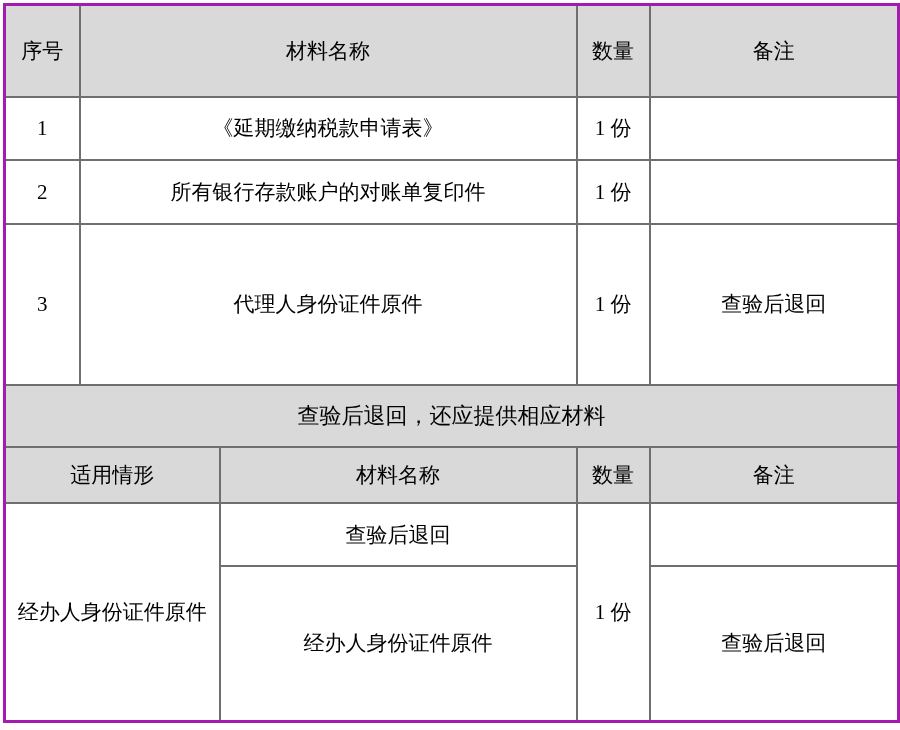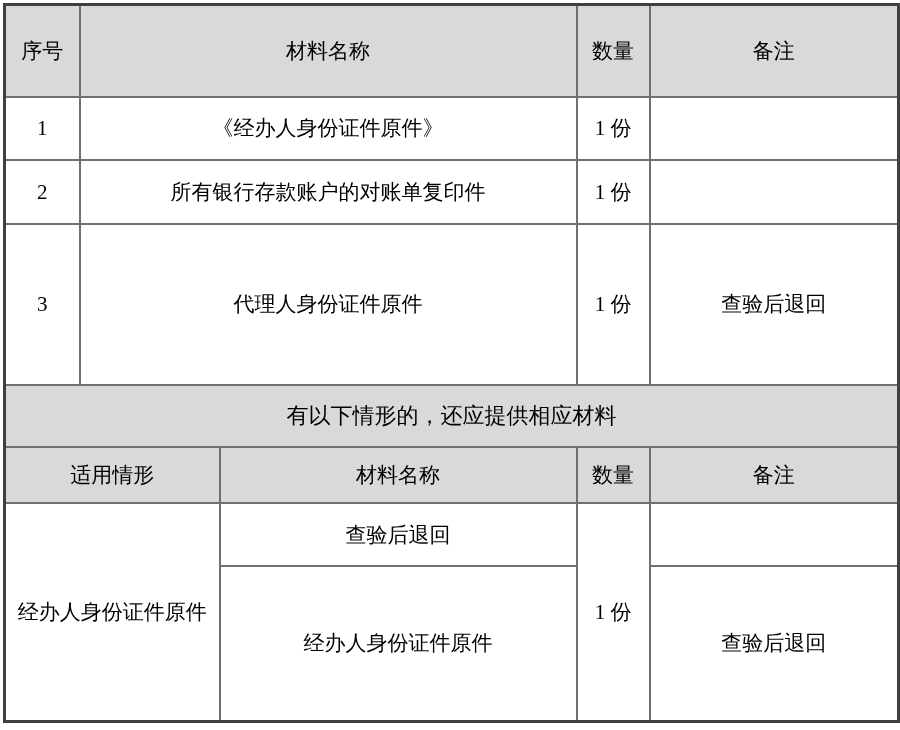--- a/index.html
+++ b/index.html
@@ -13,21 +13,21 @@
     position: relative;
     width: 900px; height: 730px;
     background: #ffffff;
   }
   table.doc-table {
     position: absolute;
     left: 3px; top: 3px;
     width: 894px; height: 720px;
     border-collapse: collapse;
     table-layout: fixed;
-    border: 3px solid #404040;
+    border: 3px solid #a21caf;
   }
   table.doc-table td {
     border: 2px solid #6f6f6f;
     text-align: center;
     vertical-align: middle;
     font-size: 21px;
     line-height: 1.35;
     background: #ffffff;
     overflow: hidden;
   }
@@ -57,41 +57,41 @@
     <tbody>
         <tr class="hdr" style="height:92px">
       <td>序号</td>
       <td colspan="2">材料名称</td>
       <td>数量</td>
       <td>备注</td>
     </tr>
 
     <tr style="height:63px">
       <td class="serif">1</td>
-      <td colspan="2">《经办人身份证件原件》</td>
+      <td colspan="2">《延期缴纳税款申请表》</td>
       <td class="serif">1 份</td>
       <td></td>
     </tr>
 
     <tr style="height:64px">
       <td class="serif">2</td>
       <td colspan="2">所有银行存款账户的对账单复印件</td>
       <td class="serif">1 份</td>
       <td></td>
     </tr>
 
     <tr style="height:161px">
       <td class="serif">3</td>
       <td colspan="2">代理人身份证件原件</td>
       <td class="serif">1 份</td>
       <td>查验后退回</td>
     </tr>
 
     <tr class="hdr section-row" style="height:62px">
-      <td colspan="5">有以下情形的，还应提供相应材料</td>
+      <td colspan="5">查验后退回，还应提供相应材料</td>
     </tr>
 
     <tr class="hdr" style="height:56px">
       <td colspan="2">适用情形</td>
       <td>材料名称</td>
       <td>数量</td>
       <td>备注</td>
     </tr>
 
     <tr style="height:63px">

